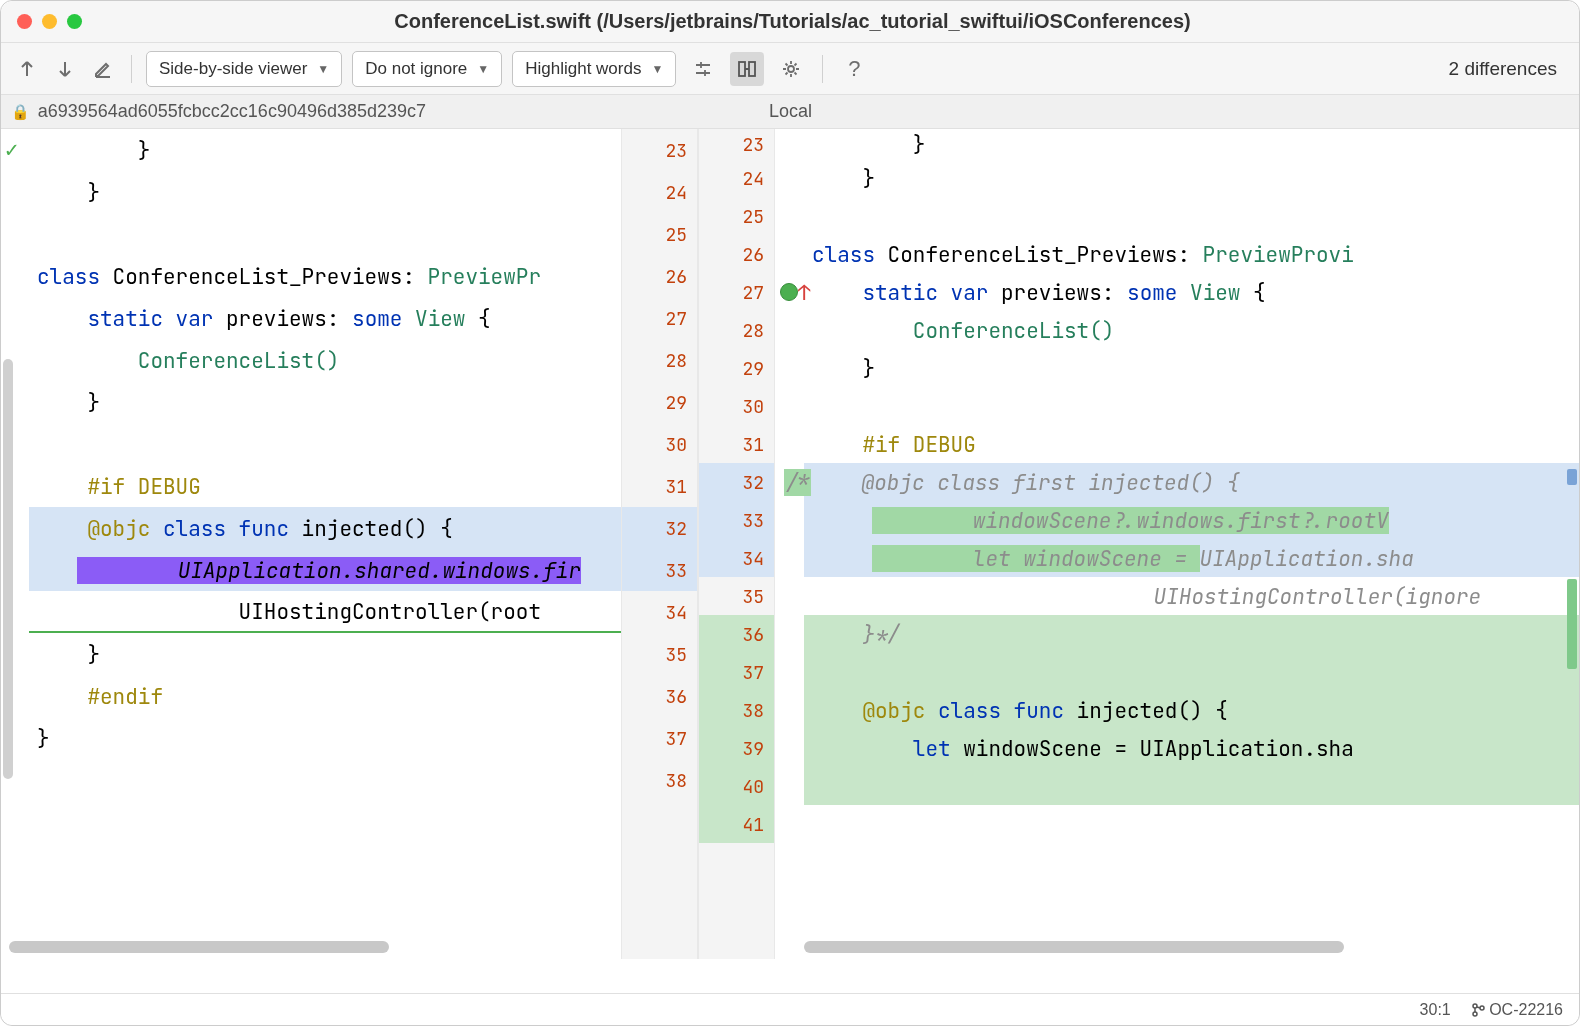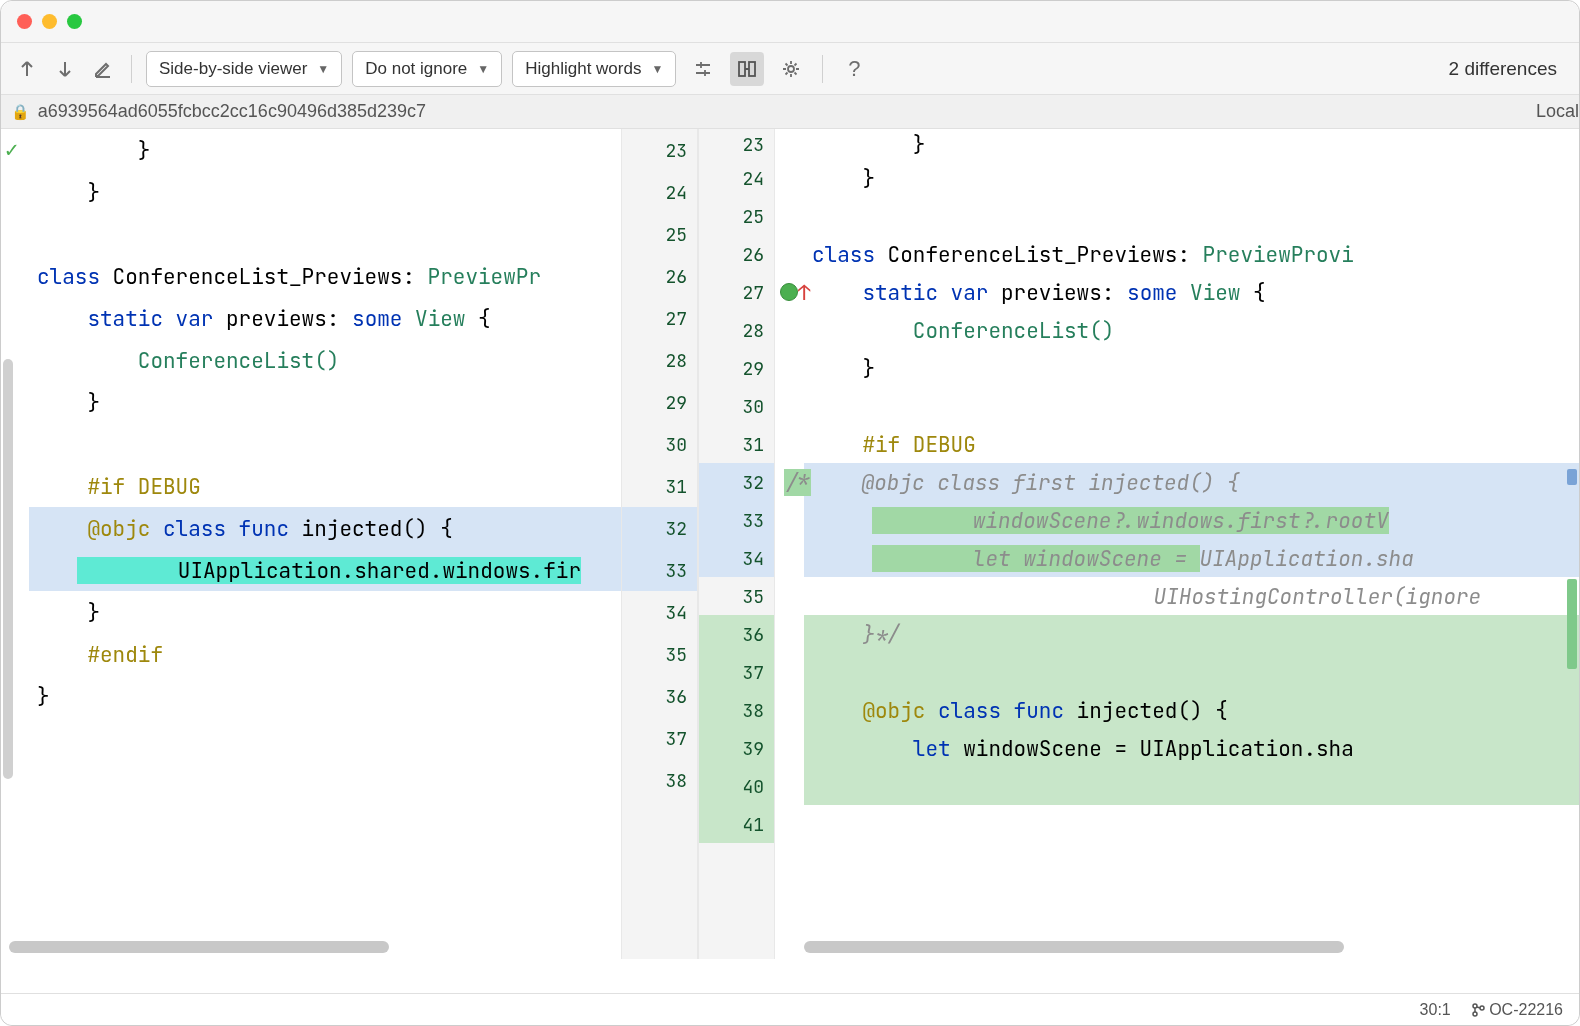--- a/index.html
+++ b/index.html
@@ -63,51 +63,51 @@
 .labelbar {
   height: 34px;
   display: flex;
   background: #f0f0f0;
   border-bottom: 1px solid #e0e0e0;
   font-size: 18px;
   color: #555;
 }
 .lbl-left { width: 620px; display: flex; align-items: center; gap: 8px; padding-left: 10px; }
 .lbl-mid { flex: 1; }
-.lbl-right { width: 820px; display: flex; align-items: center; padding-left: 10px; justify-content: flex-end; }
+.lbl-right { width: 820px; display: flex; align-items: center; padding-left: 10px; }
 .lock { font-size: 15px; color: #888; }
 
 .diff {
   display: flex;
   height: 830px;
   position: relative;
   font-family: "JetBrains Mono", Menlo, Consolas, monospace;
   font-size: 21px;
 }
 .pane { position: relative; overflow: hidden; }
 .pane.left { width: 620px; }
 .gutter { width: 155px; display: flex; }
 .gcol { width: 77px; background: #f4f4f4; border-left: 1px solid #e8e8e8; border-right: 1px solid #e8e8e8; }
 .pane.right { flex: 1; }
 
 .line { height: 42px; display: flex; align-items: center; white-space: pre; padding-left: 8px; position: relative; }
-.lnr { height: 42px; display: flex; align-items: center; justify-content: flex-end; padding-right: 10px; color: #14532d; font-size: 18px; }
+.lnr { height: 42px; display: flex; align-items: center; justify-content: flex-end; padding-right: 10px; color: #c2410c; font-size: 18px; }
 .gutter .gcol .lnr.hl-blue { background: #d6e4f5; }
 .gutter .gcol .lnr.hl-grn { background: #c8e6c9; }
 
 .kw { color: #0033b3; }
 .ty { color: #267f5c; }
 .att { color: #9e880d; }
 .pp { color: #9e880d; }
 .cm { color: #8c8c8c; font-style: italic; }
 
 .hl-blue { background: #d6e4f5; }
 .hl-grn { background: #c8e6c9; }
 .hl-grn-strong { background: #a1d8a5; }
-.hl-blue-strong { background: #5eead4; }
+.hl-blue-strong { background: #8b5cf6; font-style: italic; }
 
 .marker-col { position: absolute; left: 0; top: 0; width: 22px; height: 100%; }
 .checkmark { color: #4caf50; font-size: 22px; position: absolute; top: 6px; left: 4px; }
 
 .foldbadge { position: absolute; right: -24px; width: 18px; height: 18px; border-radius: 50%; background: #4caf50; border: 1px solid #388e3c; }
 .fold-arrow-red { color: #d7423e; font-weight: bold; position: absolute; }
 
 .hscroll { position: absolute; bottom: 6px; left: 8px; height: 12px; background: #c8c8c8; border-radius: 6px; }
 
 .statusbar {
@@ -132,20 +132,21 @@
 </style>
 </head>
 <body>
 
 <div class="titlebar">
   <div class="traffic">
     <div class="tl red"></div>
     <div class="tl yel"></div>
     <div class="tl grn"></div>
   </div>
+  <div class="title">ConferenceList.swift (/Users/jetbrains/Tutorials/ac_tutorial_swiftui/iOSConferences)</div>
 </div>
 
 <div class="toolbar">
   <div class="tbtn">
     <svg width="20" height="20" viewBox="0 0 20 20">
         <path d="M10 3 L10 17 M10 3 L5 8 M10 3 L15 8" stroke="#6e6e6e" stroke-width="2" fill="none"></path>
       </svg>
   </div>
   <div class="tbtn">
     <svg width="20" height="20" viewBox="0 0 20 20">
@@ -219,20 +220,21 @@
       <div class="line"><span class="kw">class</span><span> ConferenceList_Previews: </span><span class="ty">PreviewPr</span></div>
       <div class="line"><span class="kw">    static </span><span class="kw">var</span><span> previews: </span><span class="kw">some </span><span class="ty">View</span><span> {</span>
         
       </div>
       <div class="line"><span class="ty">        ConferenceList()</span></div>
       <div class="line"><span>    }</span></div>
       <div class="line"></div>
       <div class="line"><span class="pp">    #if DEBUG</span></div>
       <div class="line hl-blue"><span class="att">    @objc </span><span class="kw">class func</span><span> injected() {</span></div>
       <div class="line hl-blue"><span style="width:40px;display:inline-block;"></span><span class="hl-blue-strong">        UIApplication.shared.windows.fir</span></div>
+      <div class="line" style="border-bottom:2px solid #4caf50;"><span>                UIHostingController(root</span></div>
       <div class="line"><span>    }</span></div>
       <div class="line"><span class="pp">    #endif</span></div>
       <div class="line"><span>}</span></div>
     </div>
     <div class="hscroll" style="width:380px;"></div>
   </div>
 
   <div class="gutter">
     <div class="gcol" style="position:relative;">
       <div class="lnr">23</div>

